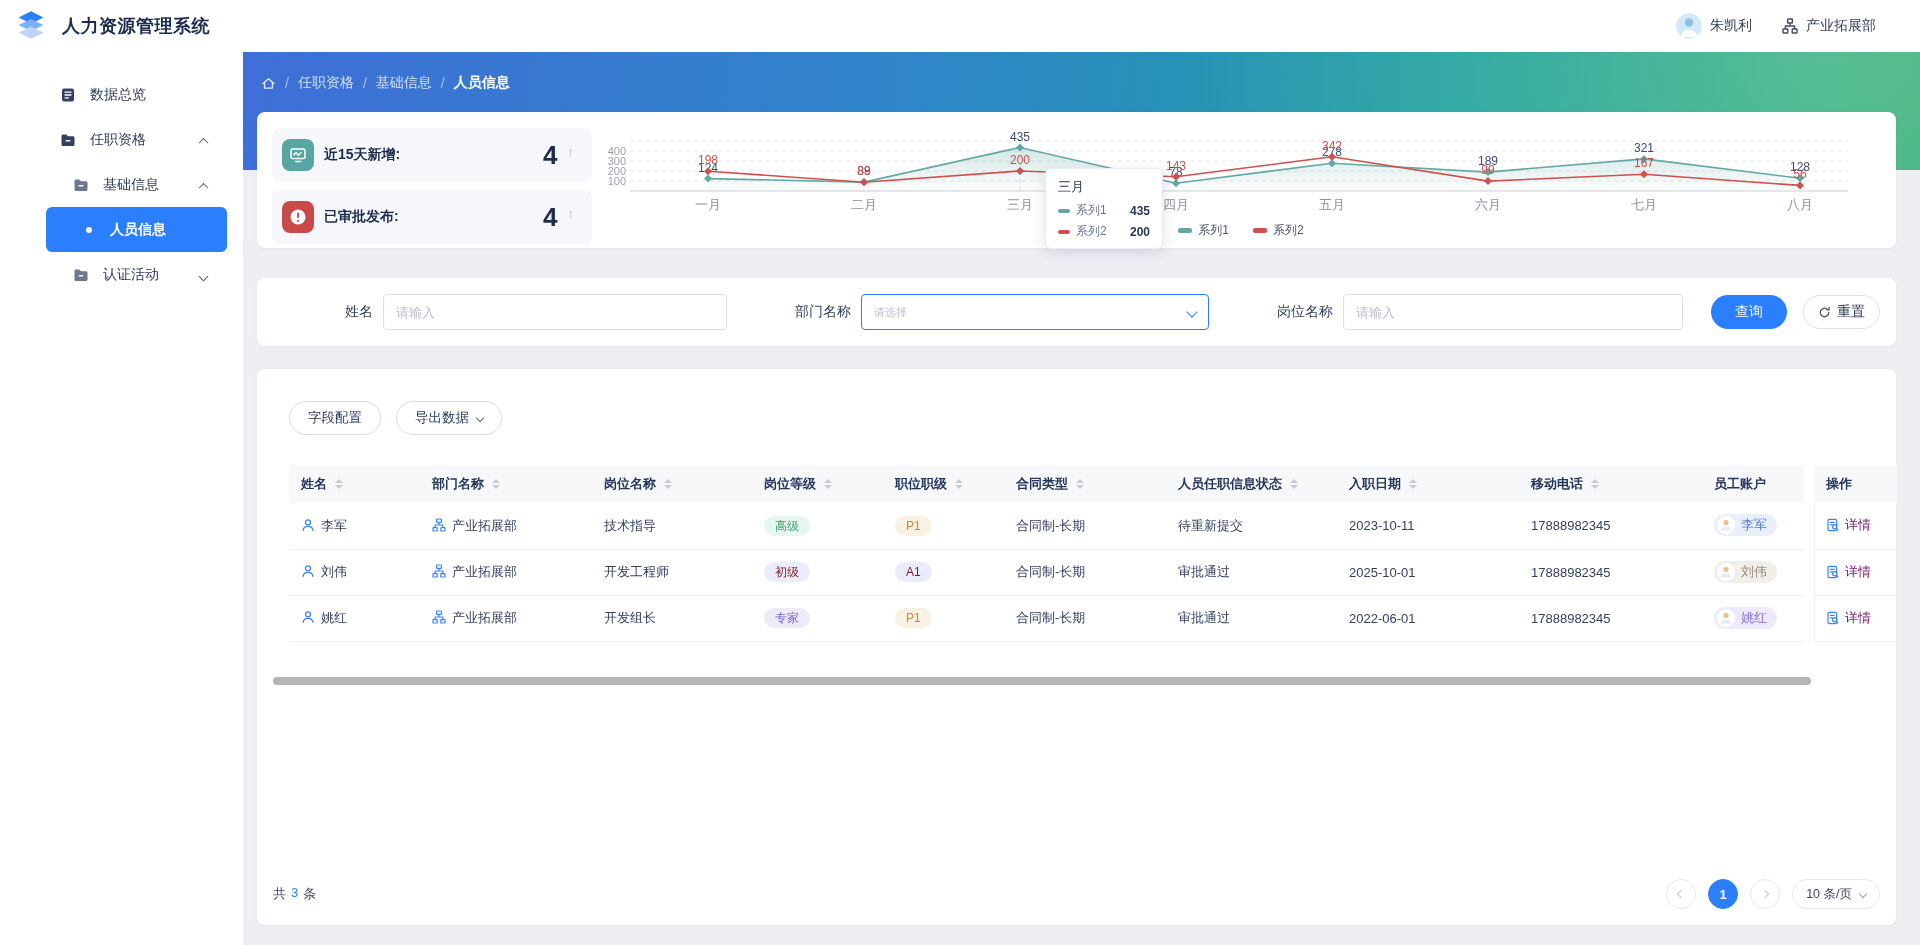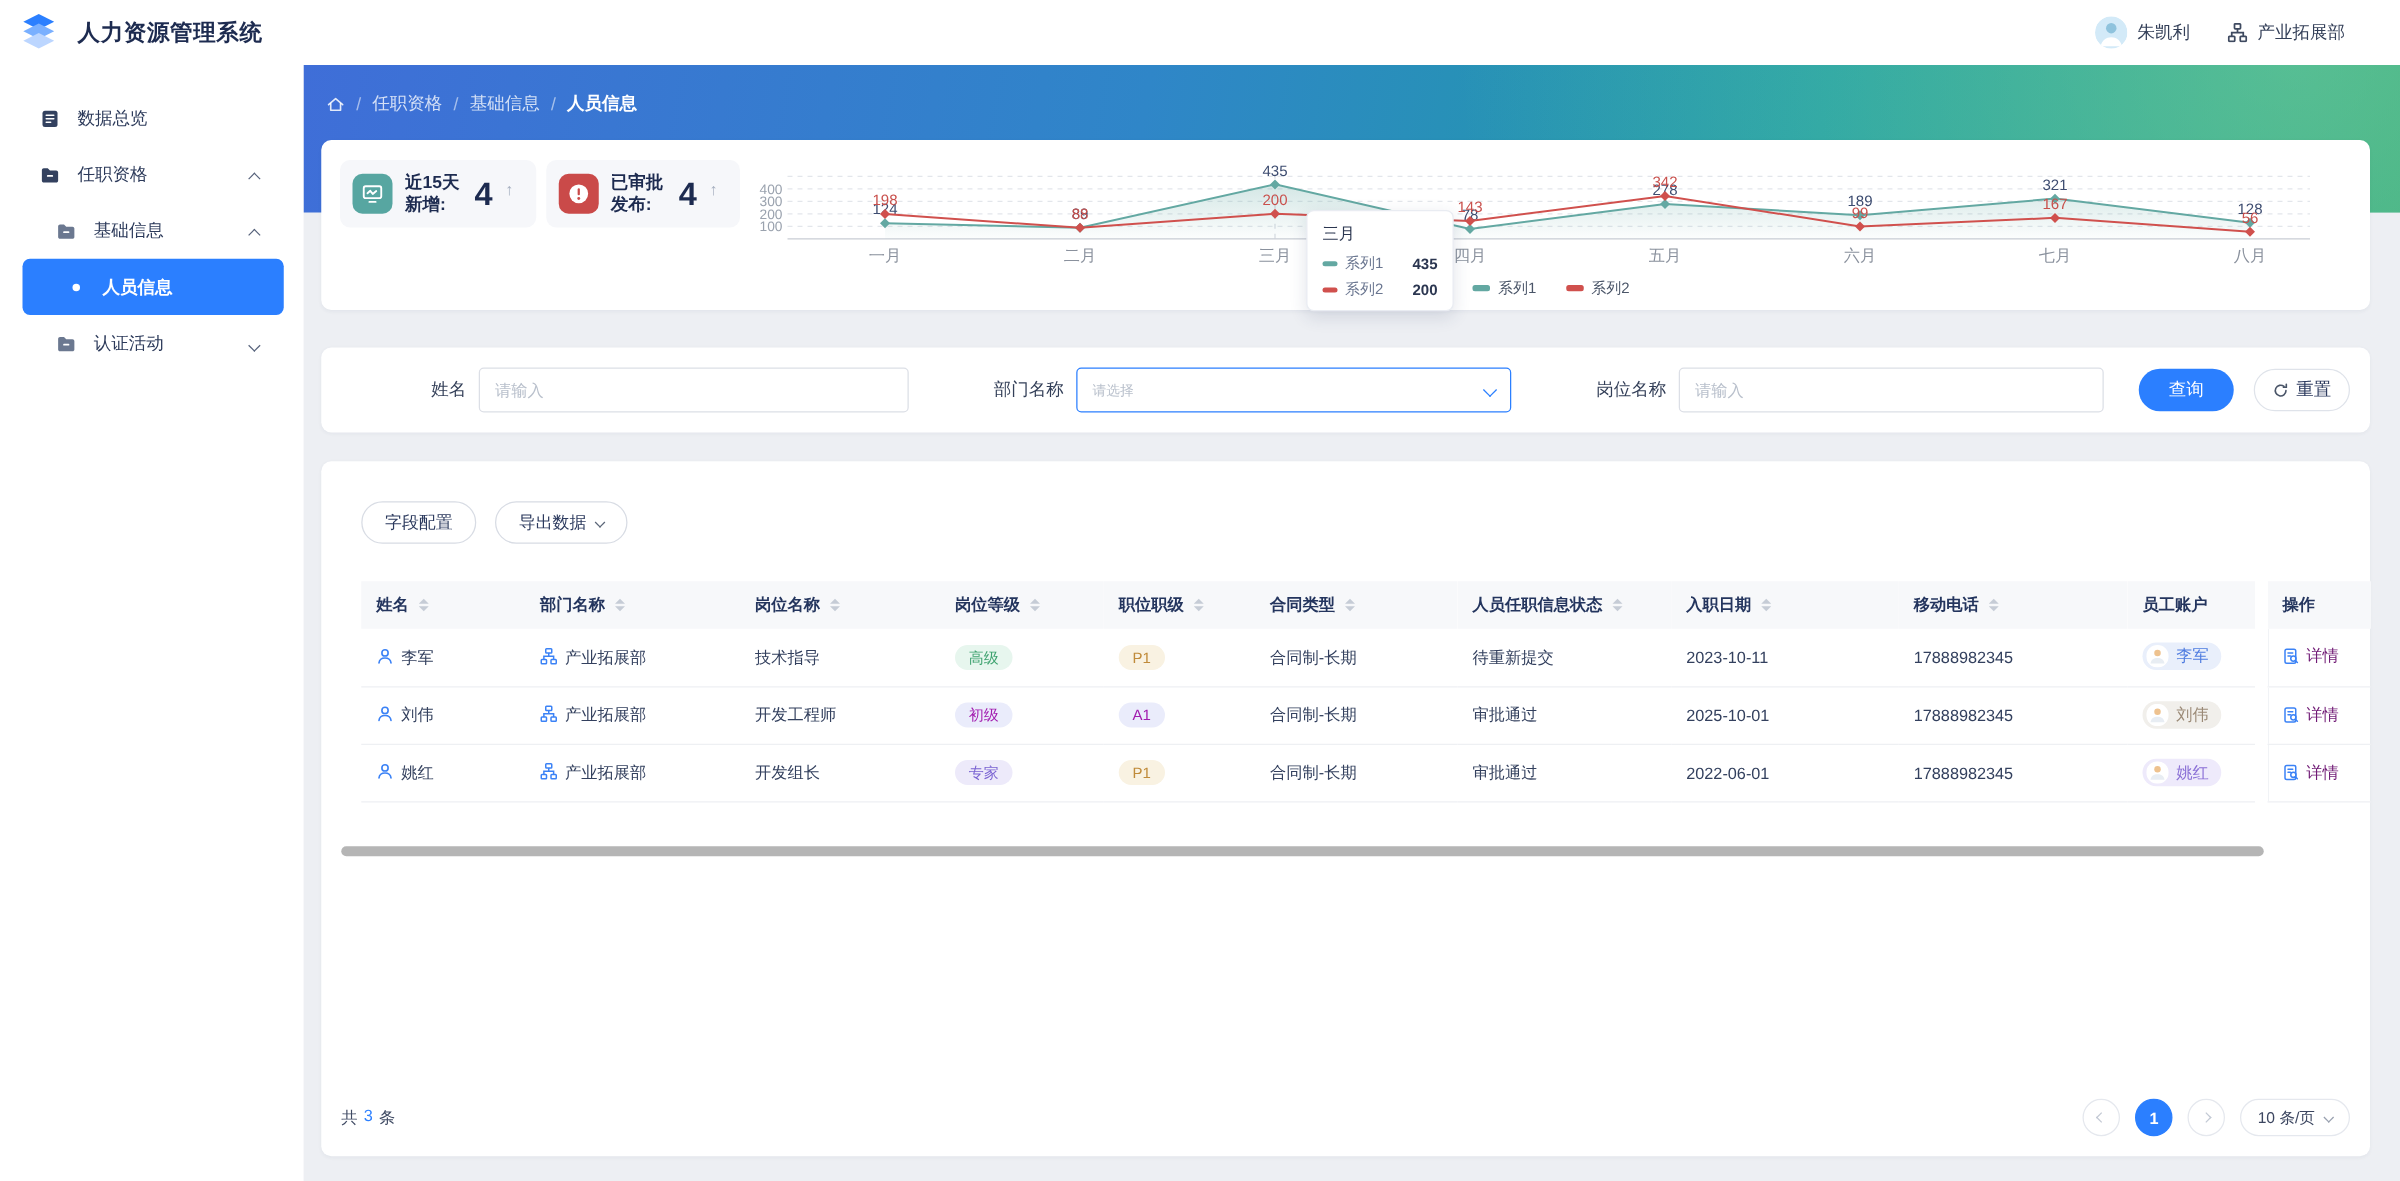--- a/index.html
+++ b/index.html
@@ -11,21 +11,21 @@
   .topbar { height:52px; background:#fff; display:flex; align-items:center; justify-content:space-between; padding:0 44px 0 12px; position:relative; z-index:5; }
   .brand { display:flex; align-items:center; gap:12px; }
   .brand .logo { width:38px; height:38px; display:inline-flex; }
   .app-title { font-size:18px; font-weight:700; color:#1d2b50; letter-spacing:.5px; }
   .topbar-right { display:flex; align-items:center; gap:30px; }
   .tb-user, .tb-dept { display:flex; align-items:center; gap:8px; font-size:14px; color:#333f58; cursor:pointer; }
   .avatar { width:26px; height:26px; border-radius:50%; overflow:hidden; display:inline-flex; }
 
   
   .shell { display:flex; height:893px; }
-  .sidebar { width:243px; background:#fff; flex:0 0 243px; padding-top:20px; }
+  .sidebar { width:243px; background:#fff; flex:0 0 243px; padding-top:20px;padding-left:28px; }
   .side-item { height:45px; display:flex; align-items:center; font-size:14px; color:#2c3a5a; cursor:pointer; position:relative; padding-left:32px; gap:14px; }
   .side-item.lv2 { padding-left:45px; }
   .side-item .s-ic { width:16px; height:16px; display:inline-flex; flex:0 0 16px; }
   .side-item .chev-box { position:absolute; right:36px; }
   .side-item.active-pill { background:#2b7fff; margin:0 16px 0 18px; padding-left:40px; border-radius:6px; height:45px; color:#fff; font-weight:700; gap:18px; }
   .dot { width:6px; height:6px; border-radius:50%; background:#fff; display:inline-block; }
 
   .chev { display:inline-block; width:7px; height:7px; border-right:1.7px solid #55617a; border-bottom:1.7px solid #55617a; }
   .chev.up   { transform:rotate(-135deg) translate(-1px,-1px); }
   .chev.down { transform:rotate(45deg); }
@@ -40,21 +40,21 @@
   .breadcrumb { display:flex; align-items:center; gap:9px; padding:22px 0 0 18px; font-size:14px; color:rgba(255,255,255,.78); }
   .breadcrumb .sep { color:rgba(255,255,255,.55); }
   .crumb { cursor:pointer; }
   .crumb.current { color:#fff; font-weight:700; cursor:default; }
   .home-ic { width:15px; height:15px; display:inline-flex; }
 
   .card { position:absolute; left:14px; width:1639px; background:#fff; border-radius:8px; box-shadow:0 1px 3px rgba(30,50,90,.05); }
 
   
   .chart-card { top:60px; height:136px; }
-  .stats { position:absolute; left:15px; top:16px; width:320px; display:flex; flex-direction:row; gap:8px; }
+  .stats { position:absolute; left:15px; top:16px; width:320px; display:flex; flex-direction:column; gap:8px;text-align:center; }
   .stat { background:#f6f7fa; border-radius:8px; height:54px; display:flex; align-items:center; padding:0 18px 0 10px; gap:10px; }
   .stat-ic { width:32px; height:32px; border-radius:8px; display:inline-flex; align-items:center; justify-content:center; flex:0 0 32px; }
   .stat-ic.teal { background:#57a6a1; }
   .stat-ic.red  { background:#ca4a49; }
   .stat-label { font-size:14px; font-weight:700; color:#1d2b50; }
   .stat-value { margin-left:auto; font-size:26px; font-weight:700; color:#1d2b50; }
   .stat-trend { font-size:13px; color:#a7b0c0; margin-top:-8px; }
 
   .chart-wrap { position:absolute; left:343px; top:2px; width:1282px; height:132px; }
   .legend { position:absolute; left:0; right:0; top:108px; display:flex; justify-content:center; gap:24px; font-size:12px; color:#4a5568; }
@@ -95,21 +95,21 @@
   .th-inner { display:inline-flex; align-items:center; gap:8px; max-width:100%; }
   .sort { display:inline-flex; flex-direction:column; gap:2px; cursor:pointer; }
   .sort i { display:block; width:0; height:0; border-left:4px solid transparent; border-right:4px solid transparent; }
   .sort .cu { border-bottom:4px solid #c6ccd6; }
   .sort .cd { border-top:4px solid #c6ccd6; }
   tbody td { height:46px; border-bottom:1px solid #eef0f3; font-size:13px; color:#33405e; padding:0 12px; white-space:nowrap; overflow:hidden; }
   tbody td.op { border-left:10px solid #fff; box-shadow:inset 1px 0 0 #edf0f4; }
   .cicon { display:inline-flex; width:14px; height:14px; vertical-align:-2px; margin-right:6px; }
   .badge { display:inline-block; padding:4px 11px; border-radius:12px; font-size:12px; line-height:1; }
   .b-green  { color:#3ea26f; background:#e7f6ee; }
-  .b-indigo { color:#a21caf; background:#eaecfb; }
+  .b-indigo { color:#7f1d1d; background:#eaecfb; }
   .b-purple { color:#7a63d2; background:#edeafa; }
   .b-amber  { color:#c08b3a; background:#f9f2e2; }
   .acct { display:inline-flex; align-items:center; gap:6px; padding:2px 10px 2px 3px; border-radius:13px; font-size:13px; cursor:pointer; }
   .a-blue   { color:#4f7ce0; background:#e9effb; }
   .a-tan    { color:#9b8a77; background:#f1efeb; }
   .a-purple { color:#8a6fd6; background:#eeeafb; }
   .mini-av { width:18px; height:18px; display:inline-flex; }
   .detail { display:inline-flex; align-items:center; gap:5px; color:#701a75; cursor:pointer; }
   .detail .cicon { margin-right:0; }
 

